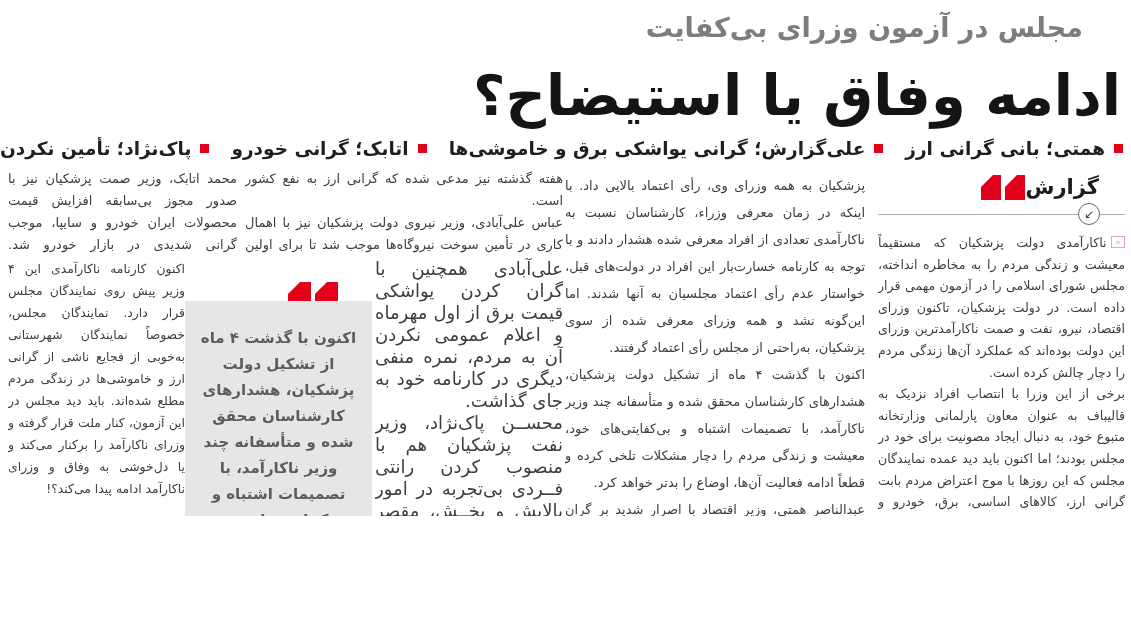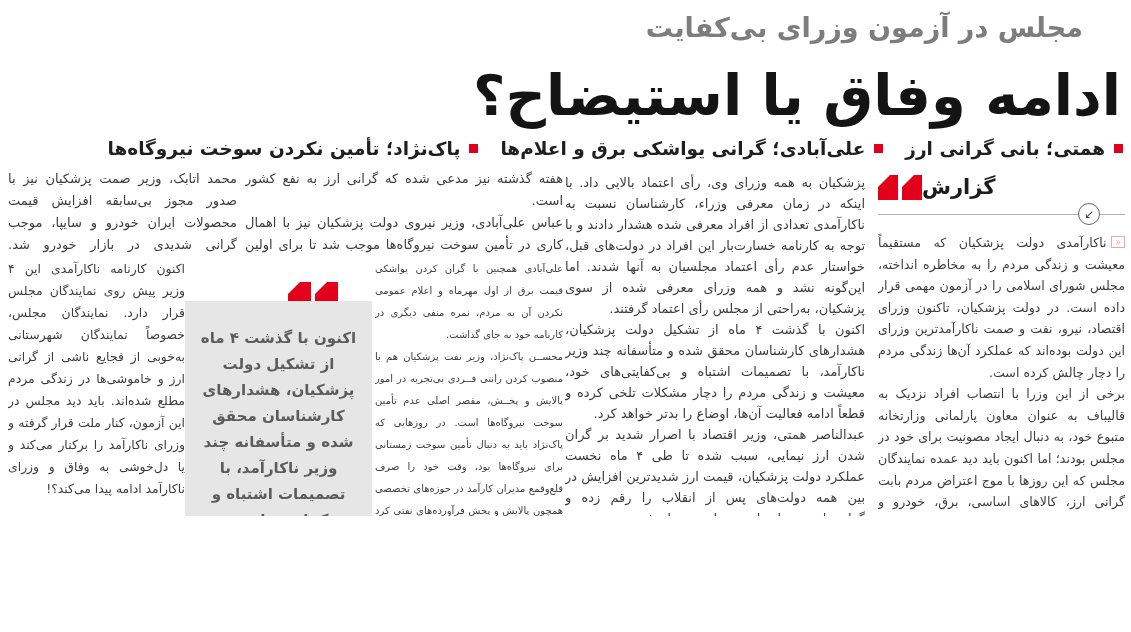--- a/index.html
+++ b/index.html
@@ -34,29 +34,29 @@
     position:absolute;top:133px;right:8px;left:8px;height:30px;
     display:flex;align-items:center;gap:22px;
     font-size:18.5px;font-weight:bold;color:#1f1f1f;white-space:nowrap;
   }
   .topic{display:flex;align-items:center;gap:9px;}
   .sq{width:9px;height:9px;background:var(--red);flex:0 0 auto;}
   
   .col{position:absolute;text-align:justify;overflow:hidden;}
   .col p{margin:0;padding:0;}
   .col-a{right:6px;top:232px;width:247px;height:392px;font-size:12.6px;line-height:21.6px;}
-  .col-b{right:266px;top:172px;width:300px;height:460px;font-size:13px;line-height:21px;}
+  .col-b{right:266px;top:172px;width:300px;height:460px;font-size:13px;line-height:27px;}
   .col-c-top{right:568px;top:168px;width:318px;height:92px;font-size:13px;line-height:22px;margin-left:24px;}
-  .col-c-bottom{right:568px;top:258px;width:188px;height:374px;font-size:10px;line-height:22px;}
+  .col-c-bottom{right:568px;top:258px;width:188px;height:374px;font-size:18px;line-height:22px;}
   .col-d-top{right:894px;top:168px;width:229px;height:92px;font-size:13px;line-height:22px;}
   .col-d-bottom{right:946px;top:258px;width:177px;height:374px;font-size:12.4px;line-height:22px;}
   
   .section-header{position:absolute;top:170px;right:6px;width:247px;}
   .section-row{
-    display:flex;align-items:center;justify-content:flex-end;
+    display:flex;align-items:center;justify-content:flex-start;
     gap:0;padding-right:26px;height:34px;
   }
   .section-label{font-size:21px;font-weight:bold;color:#1c1c1c;}
   .qmarks{display:flex;gap:4px;align-items:flex-end;}
   .qmark{position:relative;width:20px;height:25px;background:var(--red);}
   .qmark::before{
     content:"";position:absolute;left:0;top:0;
     border-style:solid;border-width:12px 12px 0 0;
     border-color:#fff transparent transparent transparent;
   }
@@ -93,21 +93,25 @@
   <div class="kicker">مجلس در آزمون وزرای بی‌کفایت</div>
   <div class="headline">ادامه وفاق یا استیضاح؟</div>
 
   <div class="topics">
     <span class="topic">
       <span class="sq"></span>
       <span>همتی؛ بانی گرانی ارز</span>
     </span>
     <span class="topic">
       <span class="sq"></span>
-      <span>علی‌آبادی؛ گرانی یواشکی برق و اعلام‌ها</span>
+      <span>علی‌گزارش؛ گرانی یواشکی برق و خاموشی‌ها</span>
+    </span>
+    <span class="topic">
+      <span class="sq"></span>
+      <span>اتابک؛ گرانی خودرو</span>
     </span>
     <span class="topic">
       <span class="sq"></span>
       <span>پاک‌نژاد؛ تأمین نکردن سوخت نیروگاه‌ها</span>
     </span>
   </div>
 
   <div class="section-header">
     <div class="section-row">
       <span class="section-label">گزارش</span>

